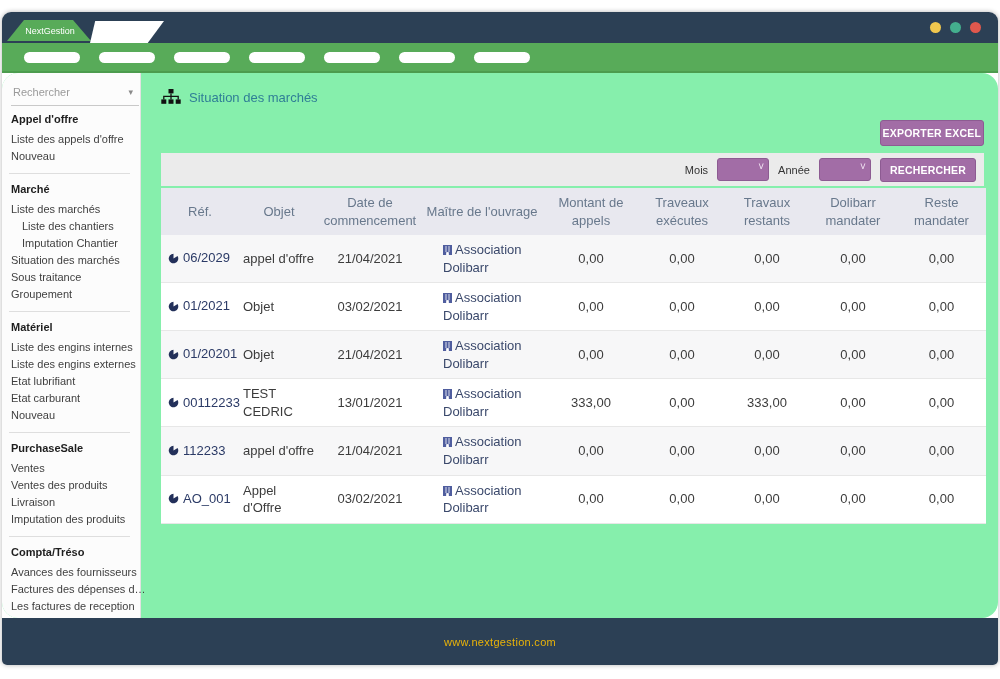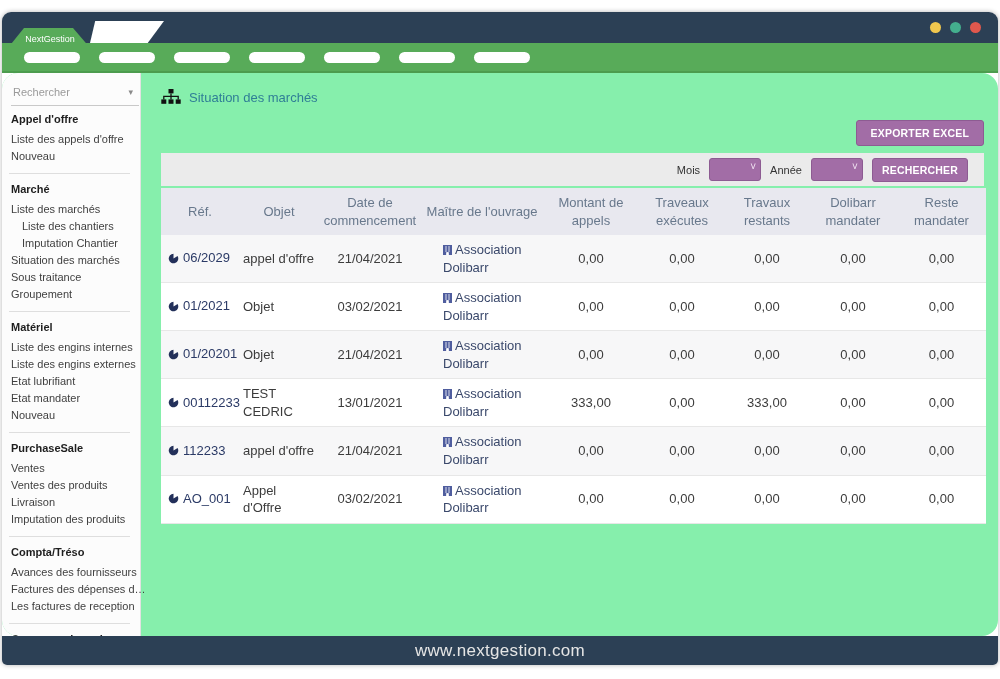--- a/index.html
+++ b/index.html
@@ -11,21 +11,21 @@
   }
   .window{
     position:absolute;top:12px;left:2px;right:2px;bottom:14px;
     border-radius:9px 9px 5px 5px;overflow:hidden;
     box-shadow:0 0 5px rgba(0,0,0,.30);
     display:flex;flex-direction:column;background:#fff;
   }
   
   .titlebar{height:31px;background:#2c4055;position:relative;flex:0 0 auto;}
   .brand-tab{
-    position:absolute;left:5px;top:16px;height:21px;width:84px;
+    position:absolute;left:5px;top:8px;height:21px;width:84px;
     background:#58ab59;
     clip-path:polygon(17px 0,66px 0,100% 100%,0 100%);
     display:flex;align-items:center;justify-content:center;
   }
   .brand-tab span{color:#fff;font-size:9px;padding-left:2px;}
   .ghost-tab{
     position:absolute;left:88px;top:9px;height:22px;width:74px;
     background:#fff;
     clip-path:polygon(7% 0,100% 0,78% 100%,0 100%);
   }
@@ -55,25 +55,25 @@
   .side-item{padding:2.5px 0;cursor:pointer;white-space:nowrap;}
   .side-item.indent{padding-left:11px;}
   
   .content{flex:1;padding:13px 14px 0 20px;box-sizing:border-box;overflow:hidden;}
   .page-title{display:flex;align-items:center;gap:8px;margin:3px 0 0 0;}
   .page-title .label{color:#2f7e96;font-size:13px;}
   .export-row{display:flex;justify-content:flex-end;margin:15px 0 7px;}
   .btn-purple{
     background:#a26da6;border:1px solid #8d5b92;border-radius:3px;
     color:#fff;font-weight:bold;font-size:10.5px;letter-spacing:.2px;
-    padding:6px 14px;cursor:pointer;font-family:inherit;
+    padding:6px 2px;cursor:pointer;font-family:inherit;
   }
   .filter-bar{
     background:#ebebeb;height:33px;display:flex;align-items:center;
-    justify-content:flex-end;gap:9px;padding-right:16px;
+    justify-content:flex-end;gap:9px;padding-right:8px;
   }
   .filter-label{font-size:11px;color:#333;}
   .select-purple{
     width:50px;height:21px;background:#a26da6;border:1px solid #8d5b92;
     border-radius:3px;position:relative;cursor:pointer;
   }
   .select-purple::after{
     content:"˅";position:absolute;right:4px;top:2px;color:#f3e6f4;font-size:10px;
   }
   .btn-search{padding:5px 9px;}
@@ -94,23 +94,23 @@
   td.objet{text-align:left;padding-left:4px;}
   td.maitre{text-align:left;padding-left:22px;}
   .maitre-link{display:inline-block;width:82px;color:#3a486b;cursor:pointer;}
   .maitre-link svg{vertical-align:-1px;margin-right:3px;}
   tr.total td{
     background:#ececec;font-weight:bold;color:#2e2e2e;
     padding:8px 4px;border-bottom:1px solid #ddd;
   }
   
   .footer{
-    height:29px;background:#2c4055;flex:0 0 auto;
+    height:47px;background:#2c4055;flex:0 0 auto;
     display:flex;align-items:center;justify-content:center;
-    color:#e5e5e5;font-size:17px;letter-spacing:.3px;
+    color:#eab308;font-size:11px;letter-spacing:.3px;
   }
 </style>
 </head>
 <body>
 
 <div class="window">
 
   <div class="titlebar">
     <div class="brand-tab">
       <span>NextGestion</span>
@@ -152,21 +152,21 @@
       <div class="side-item indent">Imputation Chantier</div>
       <div class="side-item">Situation des marchés</div>
       <div class="side-item">Sous traitance</div>
       <div class="side-item">Groupement</div>
 
       <div class="side-divider"></div>
       <div class="side-header">Matériel</div>
       <div class="side-item">Liste des engins internes</div>
       <div class="side-item">Liste des engins externes</div>
       <div class="side-item">Etat lubrifiant</div>
-      <div class="side-item">Etat mandater</div>
+      <div class="side-item">Etat carburant</div>
       <div class="side-item">Nouveau</div>
 
       <div class="side-divider"></div>
       <div class="side-header">PurchaseSale</div>
       <div class="side-item">Ventes</div>
       <div class="side-item">Ventes des produits</div>
       <div class="side-item">Livraison</div>
       <div class="side-item">Imputation des produits</div>
 
       <div class="side-divider"></div>

